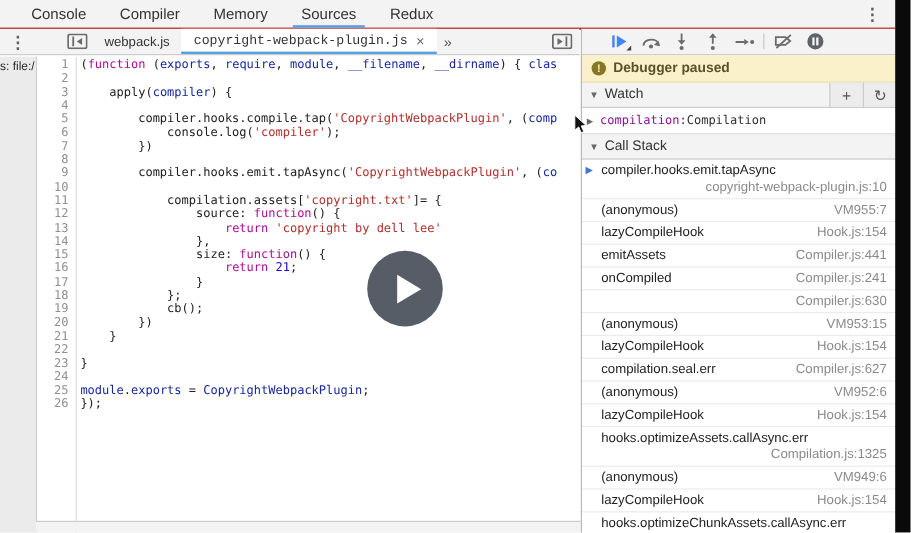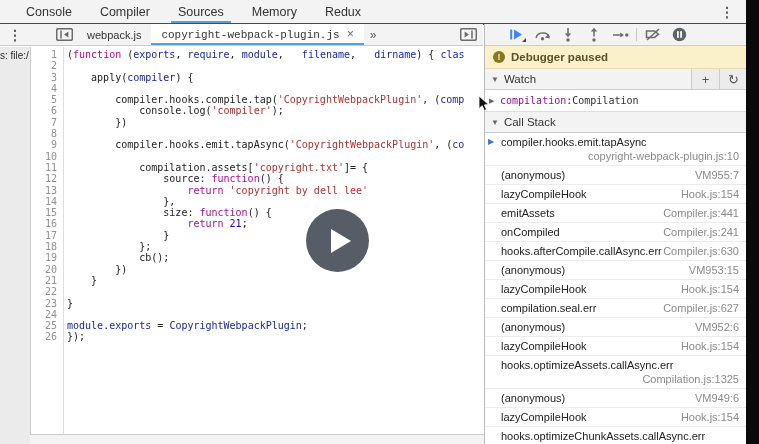--- a/index.html
+++ b/index.html
@@ -91,22 +91,22 @@
 </head>
 <body>
 
 <div class="stage">
 
   <div class="black-bar"></div>
 
   <div class="row1">
     <div class="top-tab">Console</div>
     <div class="top-tab">Compiler</div>
+    <div class="top-tab">Memory</div>
     <div class="top-tab active">Sources</div>
-    <div class="top-tab">Memory</div>
     <div class="top-tab">Redux</div>
     <div class="kebab">⋮</div>
   </div>
 
   <div class="row2">
     <div class="kebab">⋮</div>
     <div class="icon-btn nav-toggle">
       <svg width="17" height="13" viewBox="0 0 17 13">
           <rect x="0.7" y="0.7" width="15.6" height="11.6" rx="1.5" class="st"></rect>
           <line x1="5" y1="2.5" x2="5" y2="10.5" class="st"></line>
@@ -348,21 +348,20 @@
         </div>
         <div class="frame">
           <span class="fn">emitAssets</span>
           <span class="loc">Compiler.js:441</span>
         </div>
         <div class="frame">
           <span class="fn">onCompiled</span>
           <span class="loc">Compiler.js:241</span>
         </div>
         <div class="frame">
-          <span class="fn">hooks.afterCompile.callAsync.err</span>
           <span class="loc">Compiler.js:630</span>
         </div>
         <div class="frame">
           <span class="fn">(anonymous)</span>
           <span class="loc">VM953:15</span>
         </div>
         <div class="frame">
           <span class="fn">lazyCompileHook</span>
           <span class="loc">Hook.js:154</span>
         </div>

